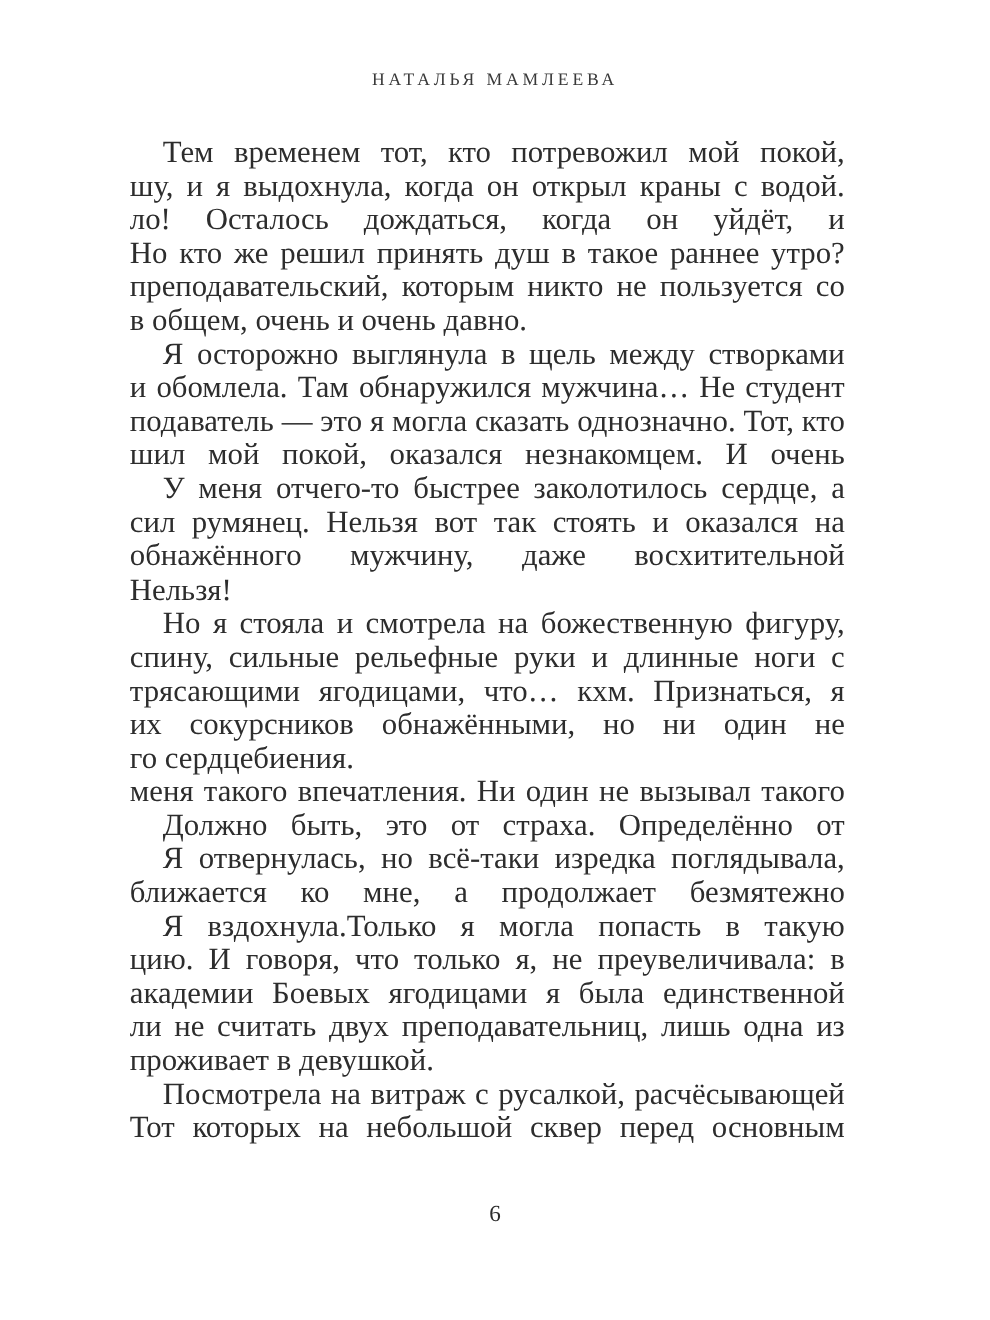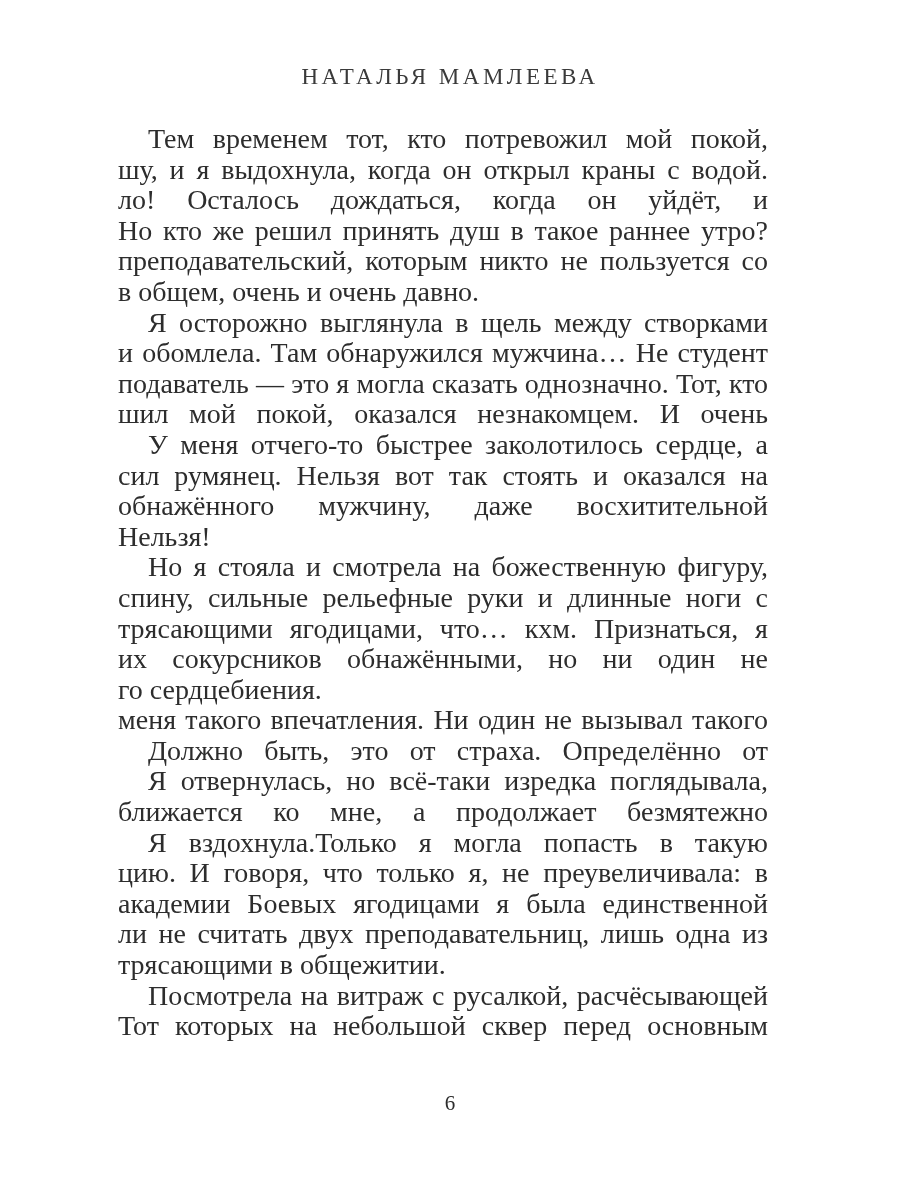--- a/index.html
+++ b/index.html
@@ -19,21 +19,21 @@
     position: absolute;
     inset: 0;
     background: #ffffff;
   }
   .running-head {
     position: absolute;
     top: 64px;
     left: 0;
     width: 900px;
     text-align: center;
-    font-size: 23px;
+    font-size: 16px;
     letter-spacing: 3.5px;
     color: #3a3a3a;
     font-family: "Liberation Serif", serif;
   }
   .page-body {
     position: absolute;
     top: 124px;
     left: 118px;
     width: 650px;
     font-size: 28px;
@@ -108,21 +108,21 @@
       </div>
       <div class="para">
         <div class="line first">Я отвернулась, но всё-таки изредка поглядывала, списывая</div>
         <div class="line">ближается ко мне, а продолжает безмятежно принимать душ.</div>
       </div>
       <div class="para">
         <div class="line first">Я вздохнула.Только я могла попасть в такую нелепую ситуа-</div>
         <div class="line">цию. И говоря, что только я, не преувеличивала: в драконьей</div>
         <div class="line">академии Боевых ягодицами я была единственной девушкой, ес-</div>
         <div class="line">ли не считать двух преподавательниц, лишь одна из которых</div>
-        <div class="line flush">трясающими в общежитии.</div>
+        <div class="line flush">проживает в девушкой.</div>
       </div>
       <div class="para">
         <div class="line first">Посмотрела на витраж с русалкой, расчёсывающей волосы.</div>
         <div class="line">Тот которых на небольшой сквер перед основным зданием ака-</div>
       </div>
     </div>
 
   <div class="page-footer">6</div>
 
 </div>

